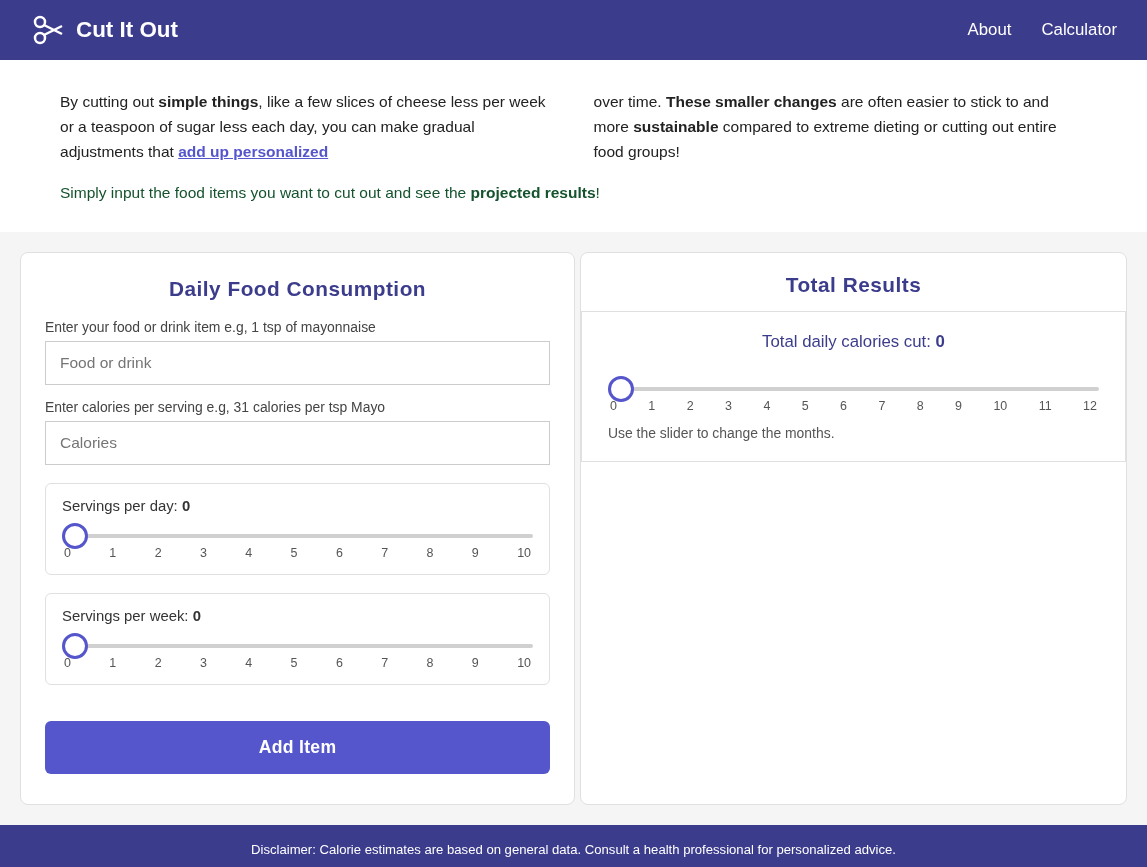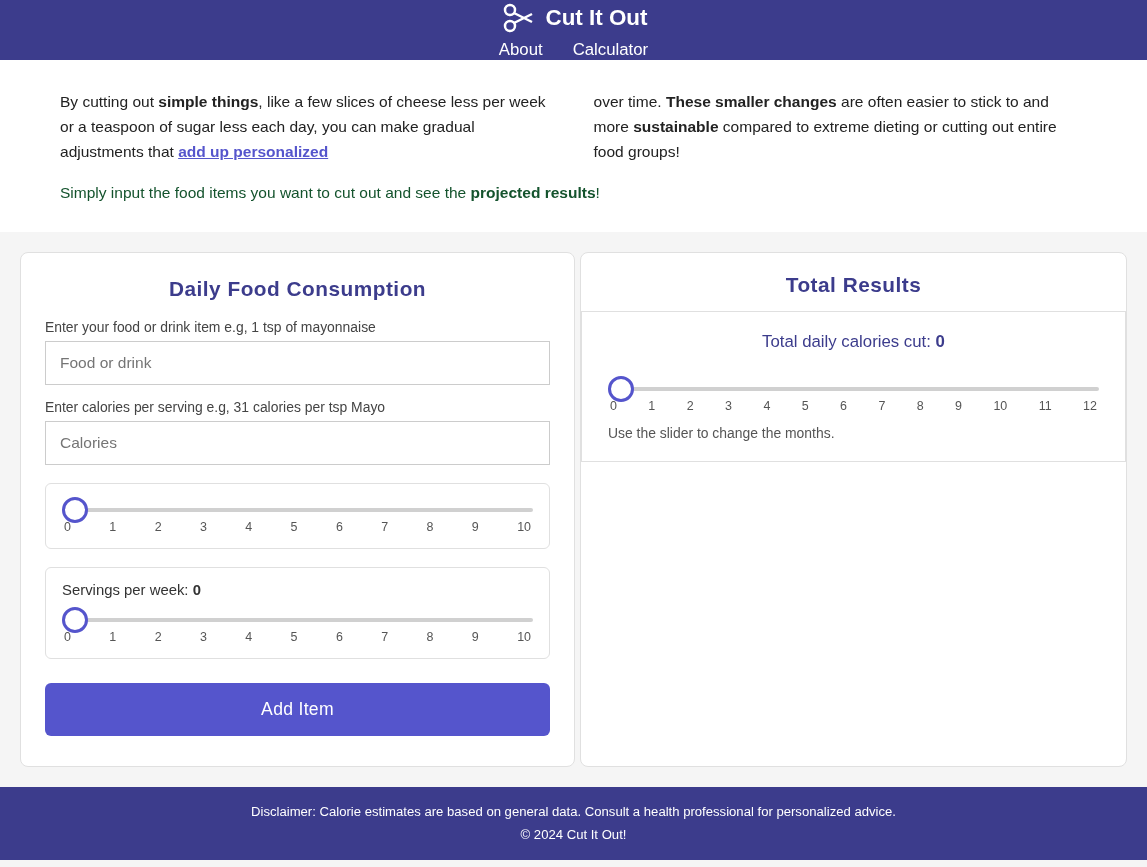--- a/index.html
+++ b/index.html
@@ -6,21 +6,20 @@
     body { font-family: Arial, sans-serif; background: #f5f5f5; min-height: 867px; }
 
     
     nav {
       background: #3c3c8c;
       display: flex;
       align-items: center;
       justify-content: space-between;
       padding: 0 30px;
       height: 60px;
-      flex-direction: column;
     }
     .nav-logo {
       display: flex;
       align-items: center;
       gap: 10px;
       color: white;
       font-size: 1.4rem;
       font-weight: bold;
     }
     .nav-logo-icon {
@@ -139,28 +138,28 @@
       display: flex;
       justify-content: space-between;
       font-size: 0.78rem;
       color: #555;
       margin-top: 4px;
       padding: 0 2px;
     }
 
     .add-btn {
       width: 100%;
-      margin-top: 24px;
+      margin-top: 36px;
       background: #5555cc;
       color: white;
       border: none;
       border-radius: 6px;
       padding: 16px;
       font-size: 1.1rem;
-      font-weight: normal;
+      font-weight: bold;
       cursor: pointer;
       letter-spacing: 0.3px;
     }
 
     
     .right-panel {
       background: white;
       border-radius: 8px;
       flex: 1;
       border: 1px solid #e0e0e0;
@@ -272,20 +271,21 @@
   <div class="left-panel">
     <div class="panel-title">Daily Food Consumption</div>
 
     <div class="field-label">Enter your food or drink item e.g, 1 tsp of mayonnaise</div>
     <input class="text-input" type="text" placeholder="Food or drink" style="">
 
     <div class="field-label">Enter calories per serving e.g, 31 calories per tsp Mayo</div>
     <input class="text-input" type="text" placeholder="Calories" style="">
 
     <div class="slider-section">
+      <div class="slider-label">Servings per day: <span style="font-weight:bold;">0</span></div>
       <div class="slider-wrapper">
         <input type="range" min="0" max="10" value="0" style="">
       </div>
       <div class="slider-ticks">
         <span>0</span>
           <span>1</span>
           <span>2</span>
           <span>3</span>
           <span>4</span>
           <span>5</span>

